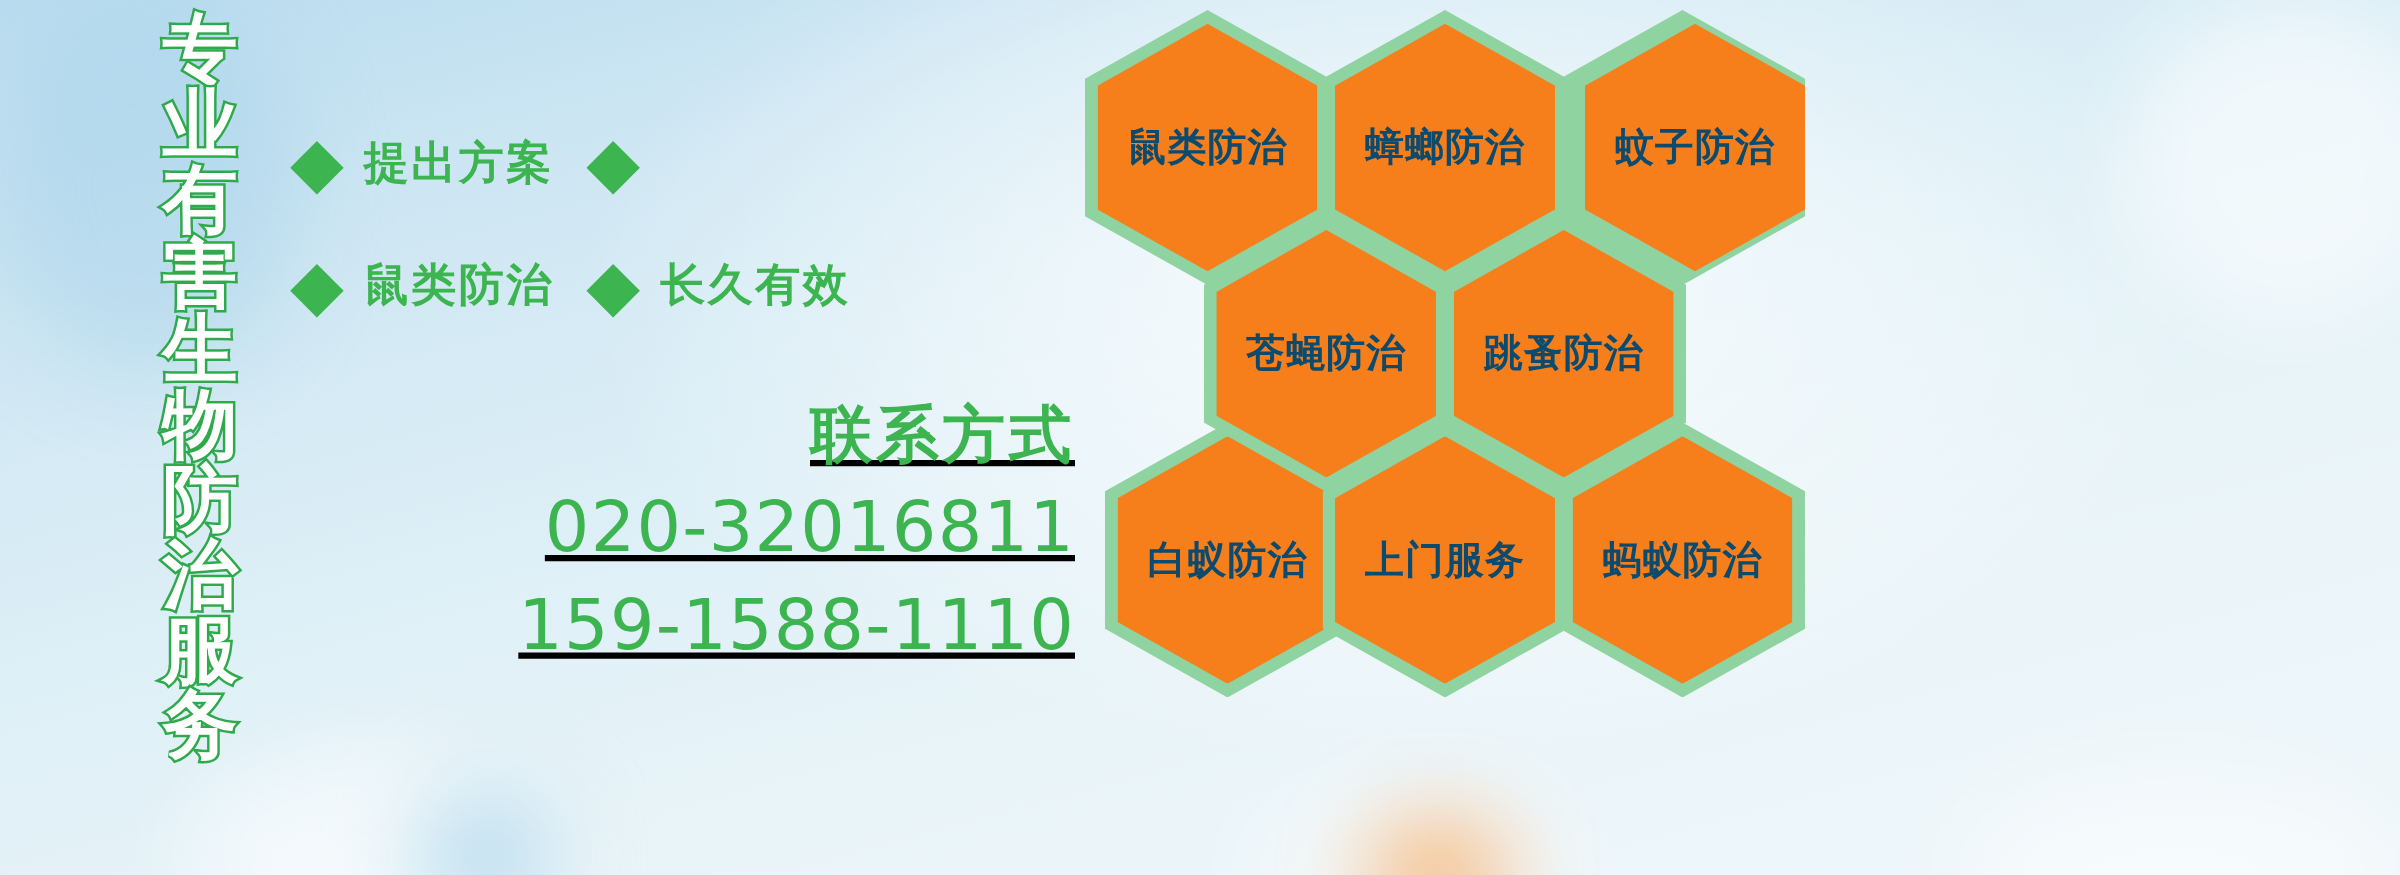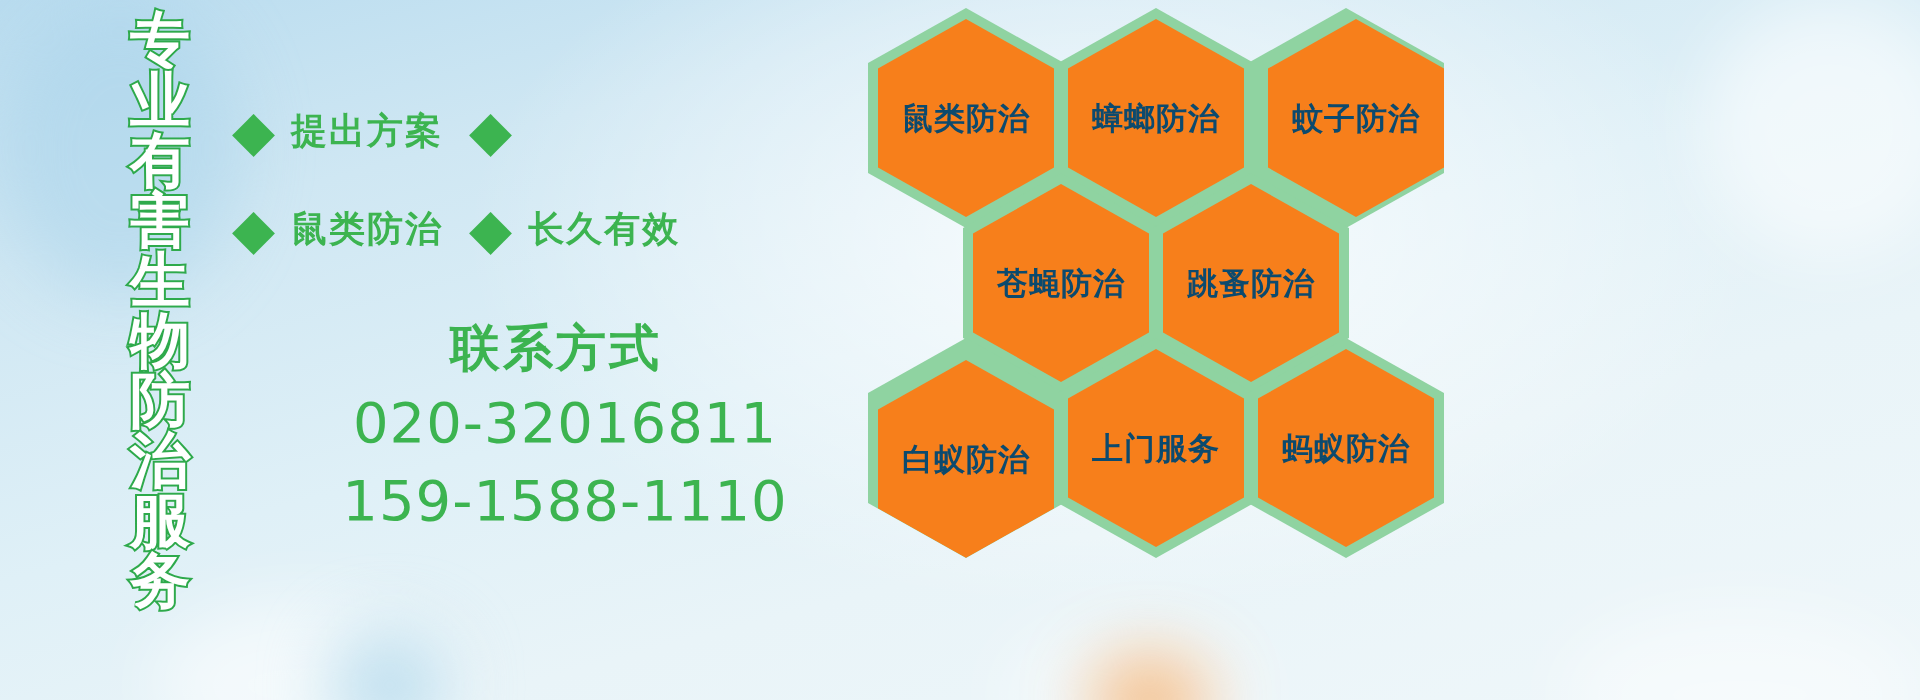--- a/index.html
+++ b/index.html
@@ -81,24 +81,25 @@
     color:#3cb450;
     letter-spacing:2px;
     white-space:nowrap;
     text-align:right;
   }
   .feat-gap { width:26px; }
 
   
   #contact {
     position:absolute;
-    left:285px;
+    left:300px;
     top:312px;
     width:560px;
-    text-align:center;
+    text-align:right;
+    text-decoration:underline;
   }
   #contact-title {
     font-family:"DejaVu Sans","Liberation Sans",sans-serif;
     font-size:50px;
     line-height:72px;
     font-weight:bold;
     color:#3cb450;
     letter-spacing:3px;
     margin-left:-18px;
   }
@@ -151,21 +152,21 @@
     letter-spacing:1px;
     white-space:nowrap;
     text-align:center;
   }
   
   .hex.p0 { left:8px;   top:8px; }
   .hex.p1 { left:198px; top:8px; }
   .hex.p2 { left:388px; top:8px;justify-content:flex-end; }
   .hex.p3 { left:103px; top:173px; }
   .hex.p4 { left:293px; top:173px; }
-  .hex.p5 { left:8px;   top:338px;align-items:flex-end; }
+  .hex.p5 { left:24px;   top:338px; }
   .hex.p6 { left:198px; top:338px; }
   .hex.p7 { left:388px; top:338px; }
 </style>
 </head>
 <body>
 
 <div id="banner">
 
   <div class="blob b6"></div>
   <div class="blob b7"></div>

